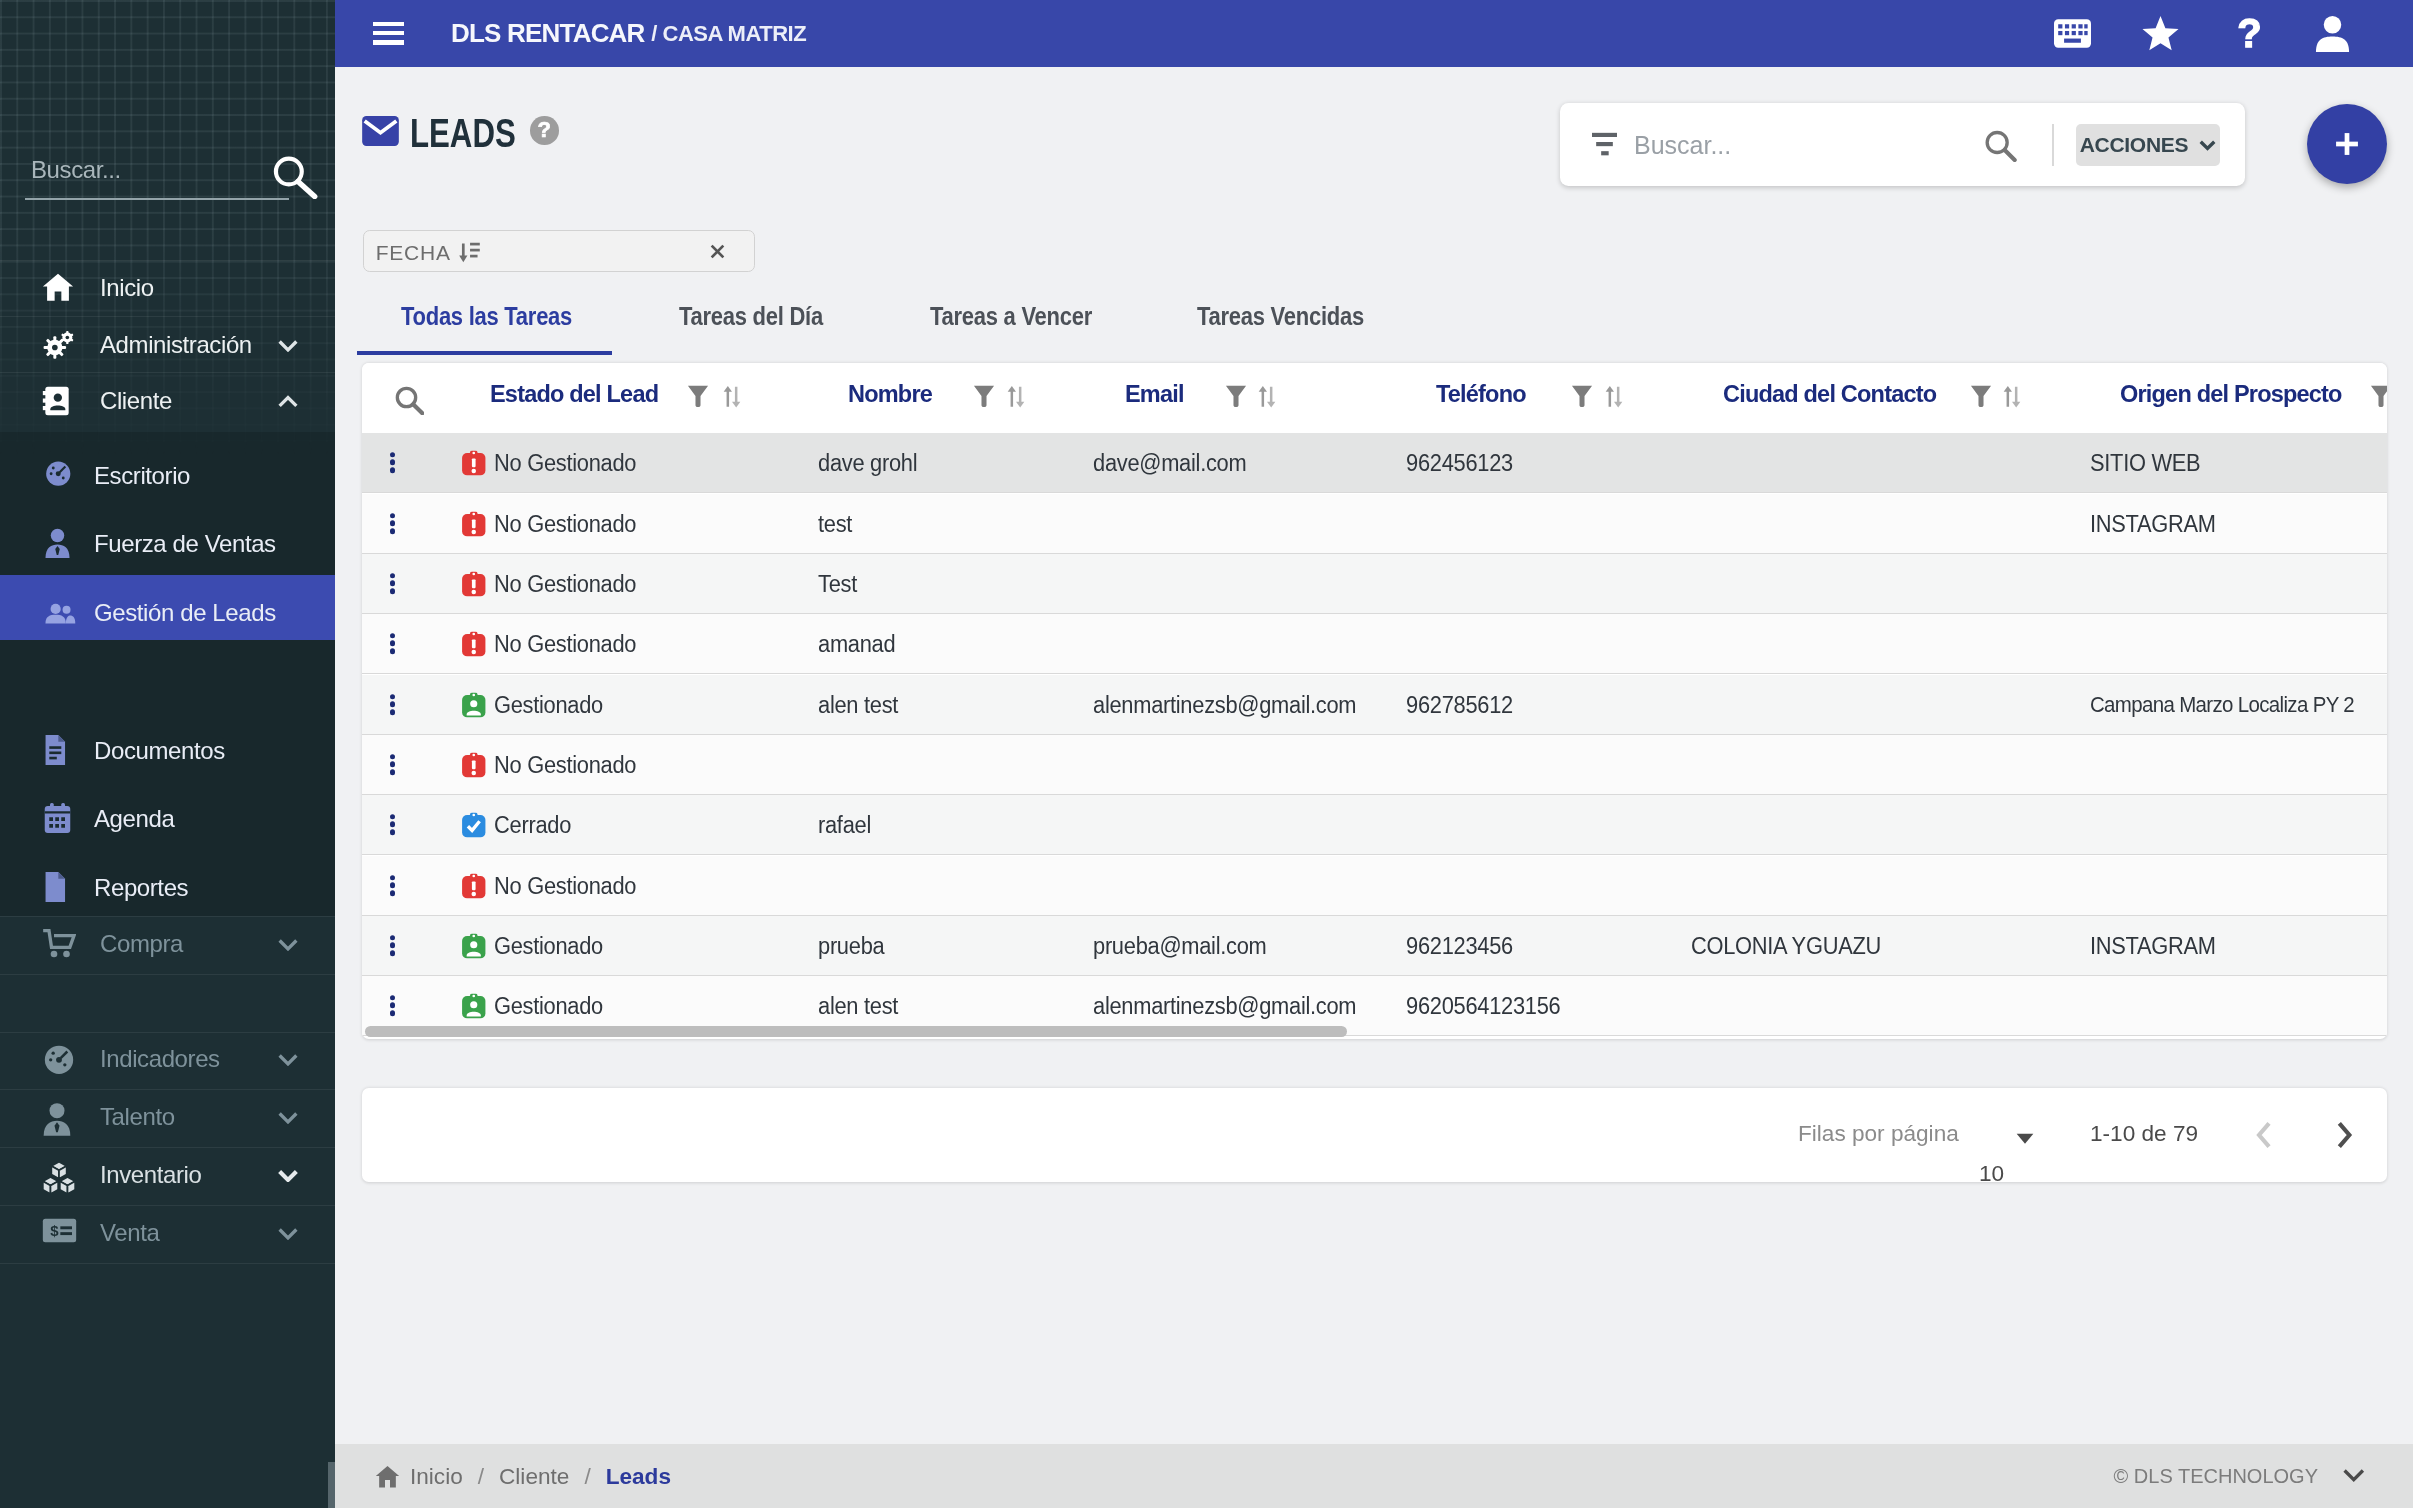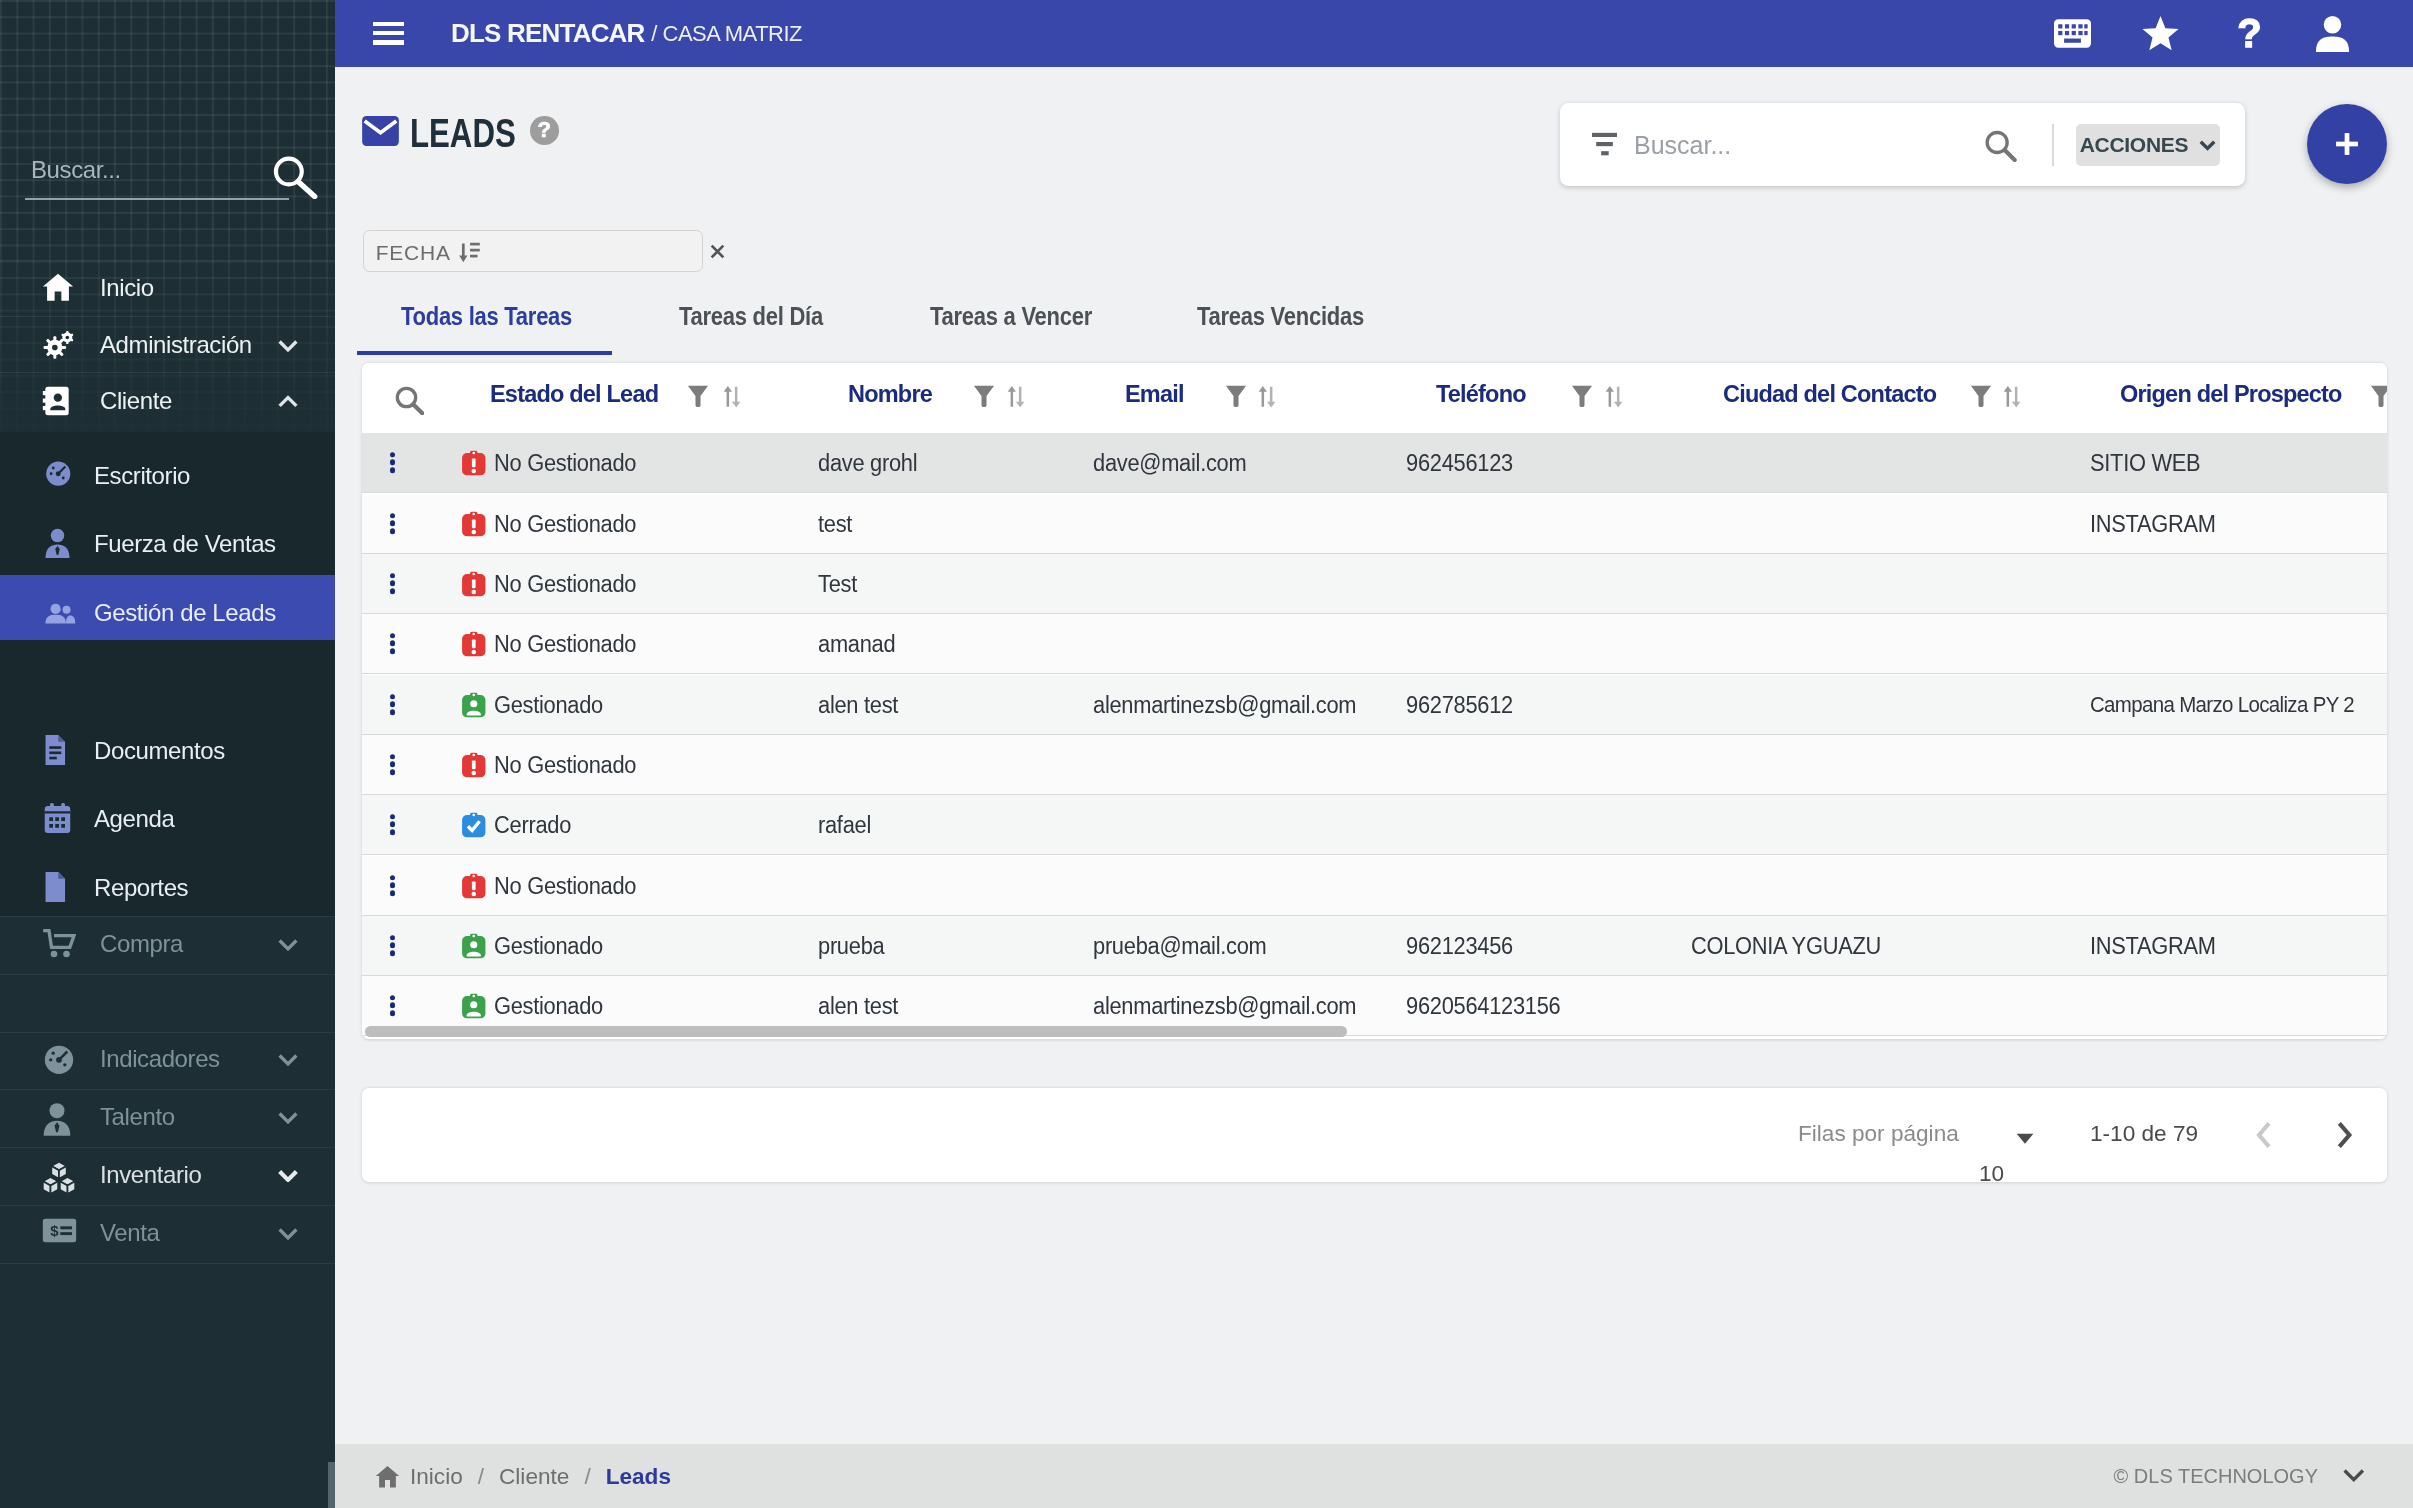--- a/index.html
+++ b/index.html
@@ -31,37 +31,37 @@
   .sub-item .mi-label { position:absolute; left:94px; white-space:nowrap; letter-spacing:-0.4px; }
   .active-band { position:absolute; left:0; top:575px; width:335px; height:65px; background:#3c4bb0; }
   .low-item  { color:#7e929b; }
 
   
   #appbar { position:absolute; left:335px; top:0; width:2078px; height:67px; background:#3847a9; }
   .hamb { position:absolute; left:38px; top:22px; width:31px; }
   .hamb div { height:4.2px; background:#fff; margin-bottom:5px; }
   #appbar .brand { position:absolute; left:116px; top:0; height:67px; display:flex; align-items:center; color:#f6f7fc; white-space:nowrap; }
   .brand b { font-size:26px; letter-spacing:-0.8px; font-weight:bold; }
-  .brand span { font-size:22px; margin-left:6.7px; letter-spacing:-0.5px; font-weight:normal; color:#eceef8; }
+  .brand span { font-size:22px; margin-left:6.7px; letter-spacing:-0.5px; font-weight:bold; color:#eceef8; }
   .bar-ic { position:absolute; top:0; height:67px; display:flex; align-items:center; justify-content:center; width:37px; }
 
   
   #pg-env { position:absolute; left:362px; top:116px; }
   #pg-title { position:absolute; left:410px; top:111px; font-size:40px; font-weight:bold; color:#20303a; letter-spacing:0px; transform:scaleX(0.78); transform-origin:left; }
   #pg-help { position:absolute; left:530px; top:116px; width:28.5px; height:28.5px; border-radius:50%; background:#9d9d9d; color:#fff; font-size:22px; font-weight:bold; text-align:center; line-height:28.5px; -webkit-text-stroke:0.7px #fff; }
 
   
   #searchcard { position:absolute; left:1560px; top:103px; width:685px; height:83px; background:#fff; border-radius:8.4px; box-shadow:0 1.7px 5px rgba(0,0,0,0.18); }
   #searchcard .ph { position:absolute; left:74px; top:28px; font-size:25px; color:#9aa0a6; }
   #searchcard .divider { position:absolute; left:492px; top:21px; width:1.7px; height:42px; background:#d9d9d9; }
   #acciones { position:absolute; left:516px; top:21px; width:144px; height:42px; background:#e0e0e0; border-radius:5px; color:#37474f; font-weight:bold; font-size:21px; display:flex; align-items:center; justify-content:center; letter-spacing:-0.3px; }
   #fab { position:absolute; left:2307px; top:104px; width:80px; height:80px; border-radius:50%; background:#3340a4; box-shadow:0 3.4px 8.4px rgba(0,0,0,0.3); }
 
   
-  #chip { position:absolute; left:363px; top:230px; width:340px; height:42px; border:1.7px solid #d2d2d2; border-radius:6.7px; background:#f2f2f2; }
+  #chip { position:absolute; left:363px; top:230px; width:392px; height:42px; border:1.7px solid #d2d2d2; border-radius:6.7px; background:#f2f2f2; }
   #chip .lbl { position:absolute; left:11.7px; top:10px; font-size:21px; color:#6d6d6d; letter-spacing:0.8px; }
 
   
   .tab { position:absolute; top:302px; font-size:25px; font-weight:bold; color:#4c5158; letter-spacing:-0.3px; white-space:nowrap; transform:scaleX(0.88); transform-origin:left; }
   .tab.active { color:#2c3da0; }
   #tab-underline { position:absolute; left:357px; top:351px; width:255px; height:4.2px; background:#2c3da0; }
 
   
   #tcard { position:absolute; left:362px; top:363px; width:2025px; height:676px; background:#fff; border-radius:6.7px; box-shadow:0 0.8px 3.4px rgba(0,0,0,0.14); overflow:hidden; }
   #thead { position:absolute; left:0; top:0; width:2025px; height:86px; background:#fff; border-bottom:2.5px solid #2c3b9e;text-align:right; }

